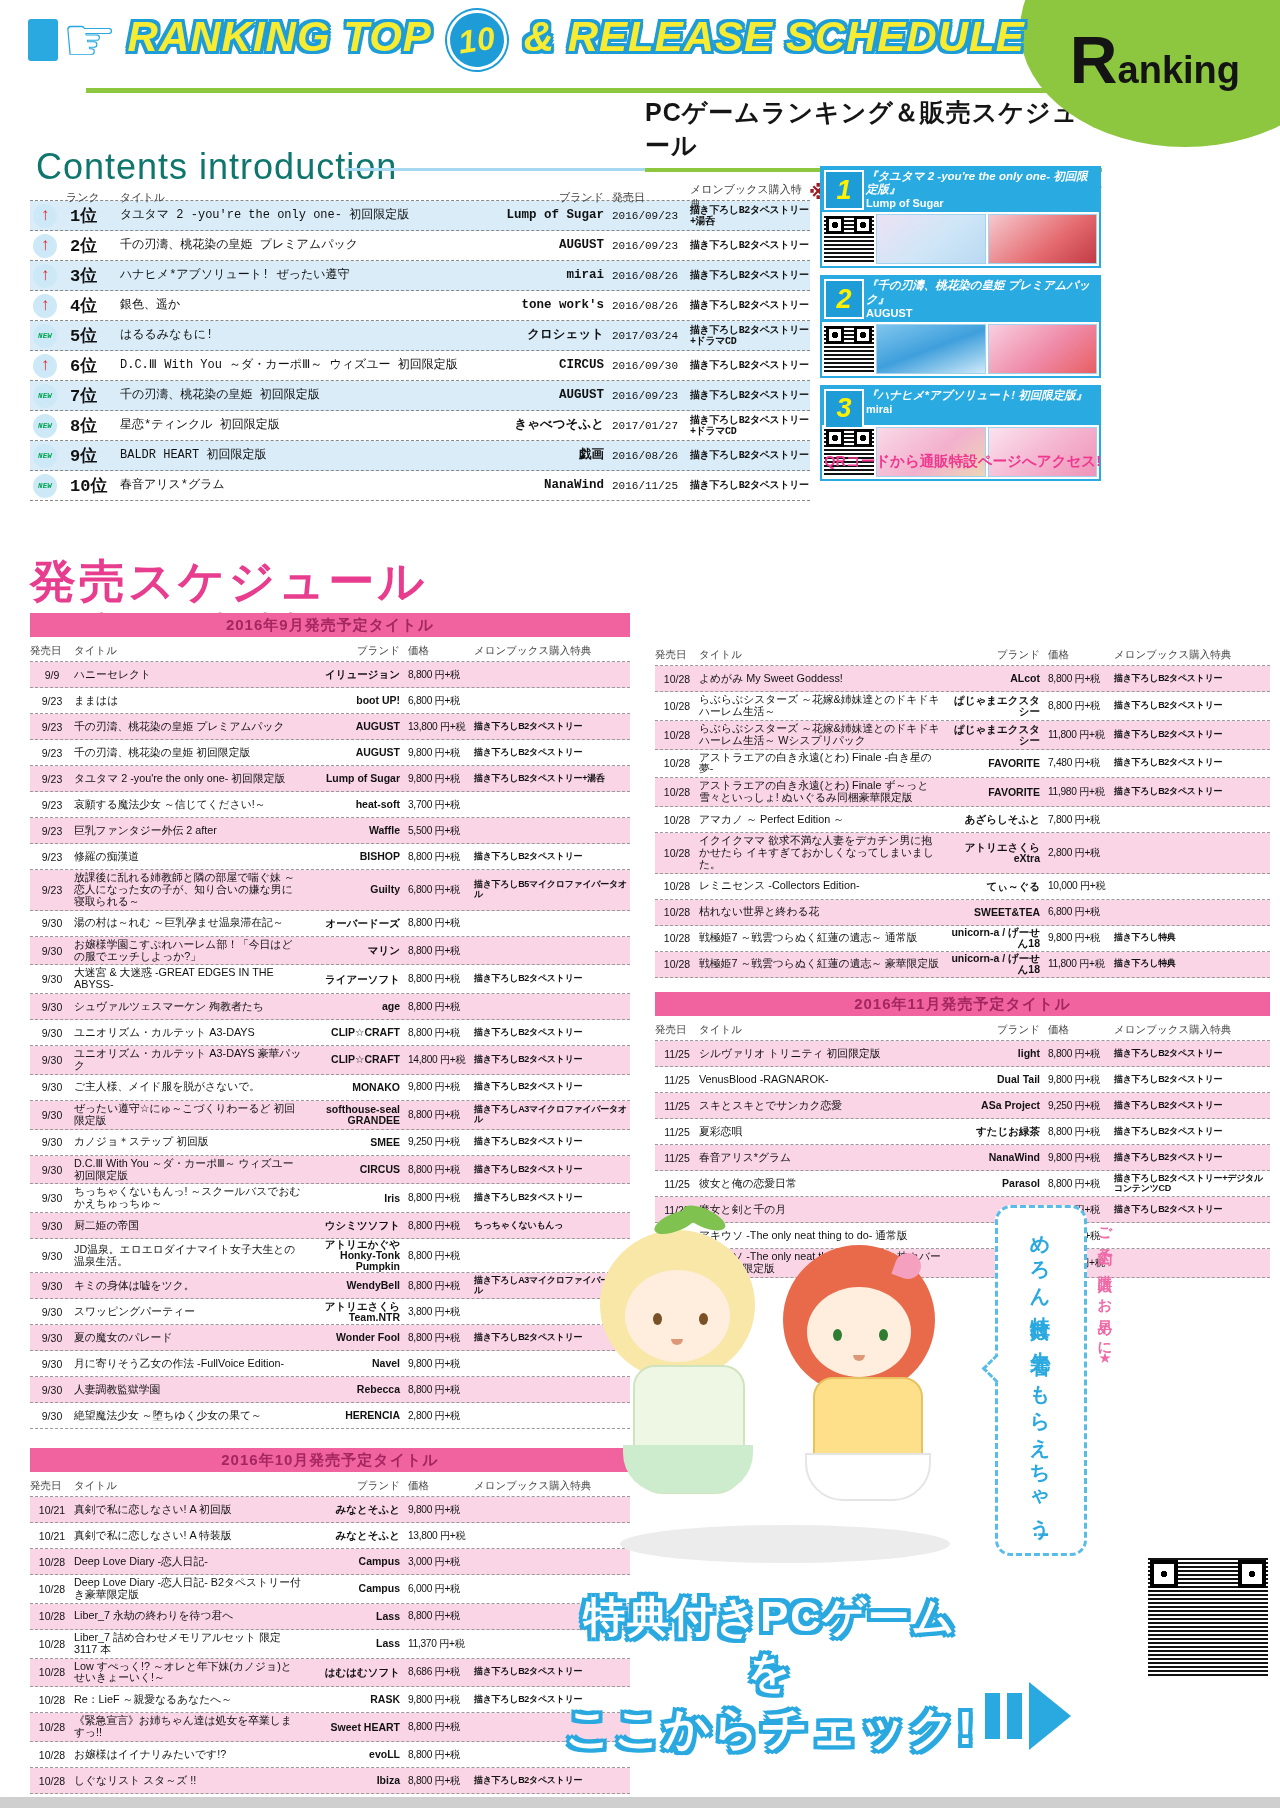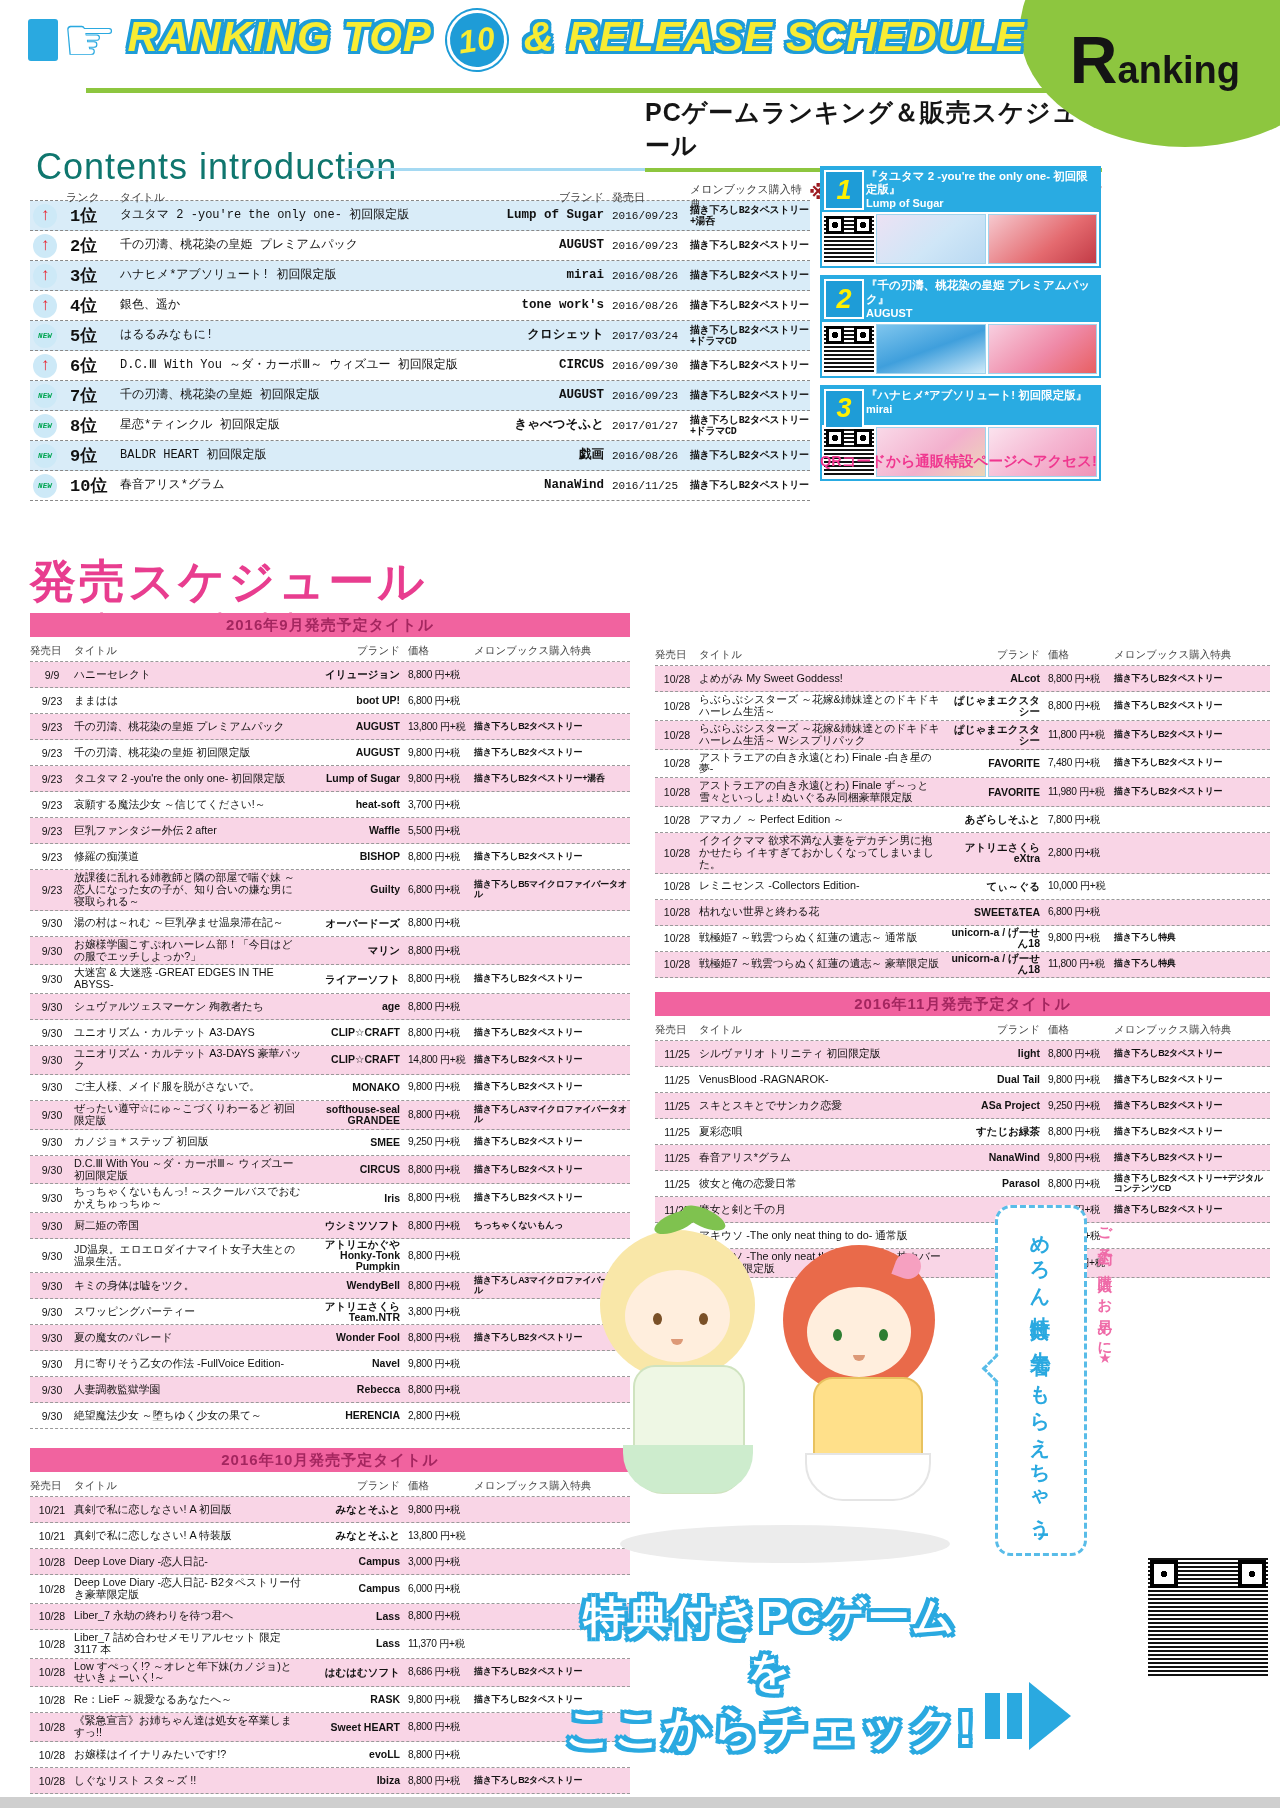--- a/index.html
+++ b/index.html
@@ -45,39 +45,39 @@
   .rbrand{font-size:12.5px;font-weight:bold;text-align:right;padding-right:8px;line-height:1.05;}
   .rdate{font-size:11px;}
   .rbonus{font-size:10px;font-weight:bold;letter-spacing:-.4px;line-height:1.1;}
 
   
   .cards{position:absolute;left:820px;top:166px;width:281px;display:flex;flex-direction:column;gap:7px;}
   .card{border:2px solid #29abe2;background:#fff;position:relative;}
   .card-head{background:#29abe2;padding:2px 4px 3px 44px;min-height:33px;}
   .card-num{position:absolute;left:2px;top:2px;width:36px;height:36px;background:#1e9cd7;border:2px solid #fff;
         display:flex;align-items:center;justify-content:center;color:#fff100;font-size:27px;font-weight:bold;font-style:italic;}
-  .card-title{color:#fff;font-size:11.5px;font-weight:bold;line-height:1.15;}
+  .card-title{color:#fff;font-size:11.5px;font-weight:bold;line-height:1.15;font-style:italic;}
   .card-brand{color:#fff;font-size:11px;font-weight:bold;margin-top:1px;}
   .card-body{display:flex;height:54px;align-items:stretch;}
   .qr{background:#fff;position:relative;
       background-image:repeating-linear-gradient(0deg,transparent 0 2px,#111 2px 4px),
                        repeating-linear-gradient(90deg,#fff 0 2px,transparent 2px 5px);}
   .qr::before,.qr::after{content:"";position:absolute;width:12px;height:12px;border:3px solid #000;
       background:radial-gradient(circle at 50% 50%,#000 0 3px,#fff 3.5px);}
   .qr::before{top:2px;left:2px}
   .qr::after{top:2px;right:2px}
   .card .qr{width:50px;min-width:50px;margin:2px;}
   .art{flex:1;margin:2px 2px 2px 0;border:1px solid #9fd4ee;}
   .card:nth-of-type(1) .art.a{background:linear-gradient(140deg,#ece2f4 0%,#cfe6f7 55%,#b9d9f2 100%);}
   .card:nth-of-type(1) .art.b{background:linear-gradient(140deg,#f6c9cf 0%,#e46a6f 60%,#c23b46 100%);}
   .card:nth-of-type(2) .art.a{background:linear-gradient(160deg,#7fc6ee 0%,#3f9fdc 50%,#cfeaf9 100%);}
   .card:nth-of-type(2) .art.b{background:linear-gradient(140deg,#f8cfe0 0%,#ef8aa8 55%,#e85f62 100%);}
   .card:nth-of-type(3) .art.a{background:linear-gradient(140deg,#f9d9e8 0%,#f3b0cd 55%,#ecd6b8 100%);}
   .card:nth-of-type(3) .art.b{background:linear-gradient(140deg,#fbe3ee 0%,#f5b7d2 50%,#ef93b8 100%);}
-  .qr-note{position:absolute;left:820px;top:452px;width:281px;font-size:14.5px;font-weight:bold;color:#f0368f;}
+  .qr-note{position:absolute;left:820px;top:452px;width:281px;text-align:right;font-size:14.5px;font-weight:bold;color:#f0368f;}
 
   
   .sch-title{position:absolute;left:30px;top:551px;font-size:46px;font-weight:bold;color:#e83d8f;letter-spacing:3px;}
   .sch-sub{position:absolute;left:58px;top:607px;font-size:30px;color:#f2a5c8;letter-spacing:1px;}
   .sch-subline{position:absolute;left:302px;top:629px;width:262px;height:3px;background:#e8417f;}
   .sch-note{position:absolute;left:600px;top:590px;width:510px;font-size:23px;font-weight:bold;color:#e60012;}
 
   
   .tbl{position:absolute;}
   .tbl-sep {left:30px; top:613px; width:600px;}
@@ -187,21 +187,21 @@
           <span class="rbadge up">↑</span>
           <span class="rrank">2位</span>
           <span class="rtitle">千の刃濤、桃花染の皇姫 プレミアムパック</span>
           <span class="rbrand">AUGUST</span>
           <span class="rdate">2016/09/23</span>
           <span class="rbonus">描き下ろしB2タペストリー</span>
         </div>
         <div class="rgrid">
           <span class="rbadge up">↑</span>
           <span class="rrank">3位</span>
-          <span class="rtitle">ハナヒメ*アブソリュート! 初回限定版</span>
+          <span class="rtitle">ハナヒメ*アブソリュート! ぜったい遵守</span>
           <span class="rbrand">mirai</span>
           <span class="rdate">2016/08/26</span>
           <span class="rbonus">描き下ろしB2タペストリー</span>
         </div>
         <div class="rgrid">
           <span class="rbadge up">↑</span>
           <span class="rrank">4位</span>
           <span class="rtitle">銀色、遥か</span>
           <span class="rbrand">tone work's</span>
           <span class="rdate">2016/08/26</span>

